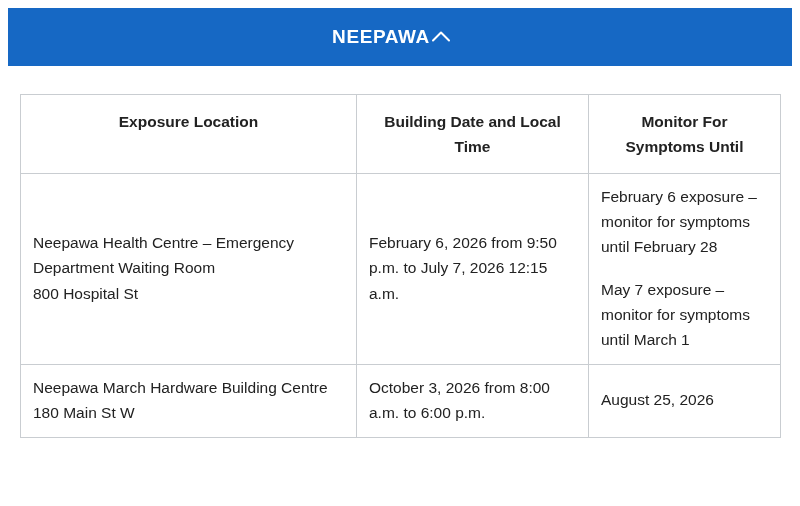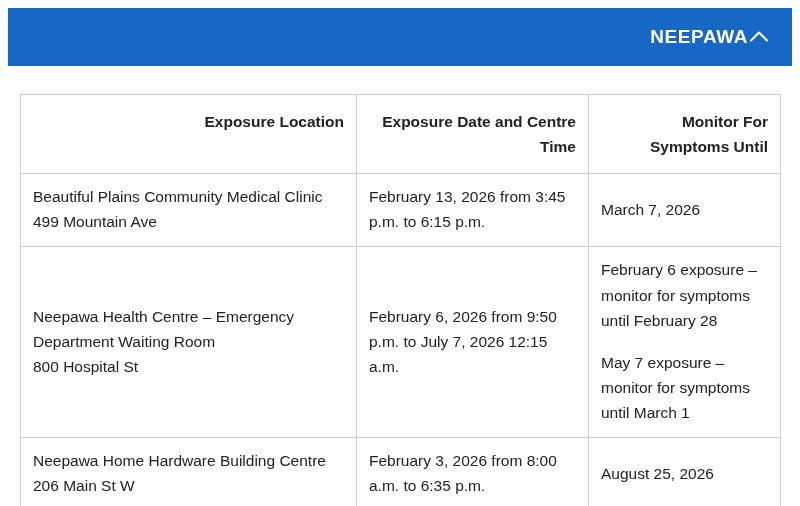--- a/index.html
+++ b/index.html
@@ -25,21 +25,21 @@
   
   .accordion-header {
     position: absolute;
     top: 8px;
     left: 8px;
     width: 784px;
     height: 58px;
     background: #1668c4;
     display: flex;
     align-items: center;
-    justify-content: flex-end;
+    justify-content: center;
     box-sizing: border-box;
     padding: 0 22px 0 6px;
     cursor: pointer;
   }
   .accordion-title {
     color: #ffffff;
     font-size: 19px;
     font-weight: bold;
     letter-spacing: 0.6px;
   }
@@ -70,21 +70,21 @@
     border: 1px solid #c9cdd1;
     vertical-align: middle;
     padding: 10px 12px 12px 12px;
     font-size: 15.5px;
     line-height: 1.62;
     color: #222222;
     box-sizing: border-box;
   }
   table.exposure-table th {
     font-weight: bold;
-    text-align: right;
+    text-align: center;
     vertical-align: top;
     padding-top: 14px;
     padding-bottom: 14px;
   }
   .col-location { width: 336px; }
   .col-date { width: 232px; }
   .col-monitor { width: 192px; }
 
   .cell-line { display: block; }
   .cell-gap { display: block; height: 17px; }
@@ -101,58 +101,46 @@
         <path d="M3 14.5 L11 6.5 L19 14.5" fill="none" stroke="#ffffff" stroke-width="2" stroke-linecap="round" stroke-linejoin="round"></path>
       </svg>
     </span>
   </div>
 
   <div class="table-wrap">
     <table class="exposure-table">
       <thead>
         <tr>
           <th class="col-location">Exposure Location</th>
-          <th class="col-date">Exposure Date and Centre Time</th>
+          <th class="col-date">Building Date and Local Time</th>
           <th class="col-monitor">Monitor For Symptoms Until</th>
         </tr>
       </thead>
       <tbody>
-        <tr>
-          <td class="col-location">
-            <span class="cell-line">Beautiful Plains Community Medical Clinic</span>
-            <span class="cell-line">499 Mountain Ave</span>
-          </td>
-          <td class="col-date">
-            <span class="cell-line">February 13, 2026 from 3:45 p.m. to 6:15 p.m.</span>
-          </td>
-          <td class="col-monitor">
-            <span class="cell-line">March 7, 2026</span>
-          </td>
-        </tr>
         <tr>
           <td class="col-location">
             <span class="cell-line">Neepawa Health Centre – Emergency Department Waiting Room</span>
             <span class="cell-line">800 Hospital St</span>
           </td>
           <td class="col-date">
             <span class="cell-line">February 6, 2026 from 9:50 p.m. to July 7, 2026 12:15 a.m.</span>
           </td>
           <td class="col-monitor">
             <span class="cell-line">February 6 exposure – monitor for symptoms until February 28</span>
             <span class="cell-gap"></span>
             <span class="cell-line">May 7 exposure – monitor for symptoms until March 1</span>
           </td>
         </tr>
         <tr>
           <td class="col-location">
-            <span class="cell-line">Neepawa Home Hardware Building Centre</span>
-            <span class="cell-line">206 Main St W</span>
+            <span class="cell-line">Neepawa March Hardware Building Centre</span>
+            <span class="cell-line">180 Main St W</span>
           </td>
           <td class="col-date">
-            <span class="cell-line">February 3, 2026 from 8:00 a.m. to 6:35 p.m.</span>
+            <span class="cell-line">October 3, 2026 from 8:00 a.m. to 6:00 p.m.</span>
           </td>
           <td class="col-monitor">
             <span class="cell-line">August 25, 2026</span>
           </td>
         </tr>
       </tbody>
     </table>
   </div>
 
 </div>

